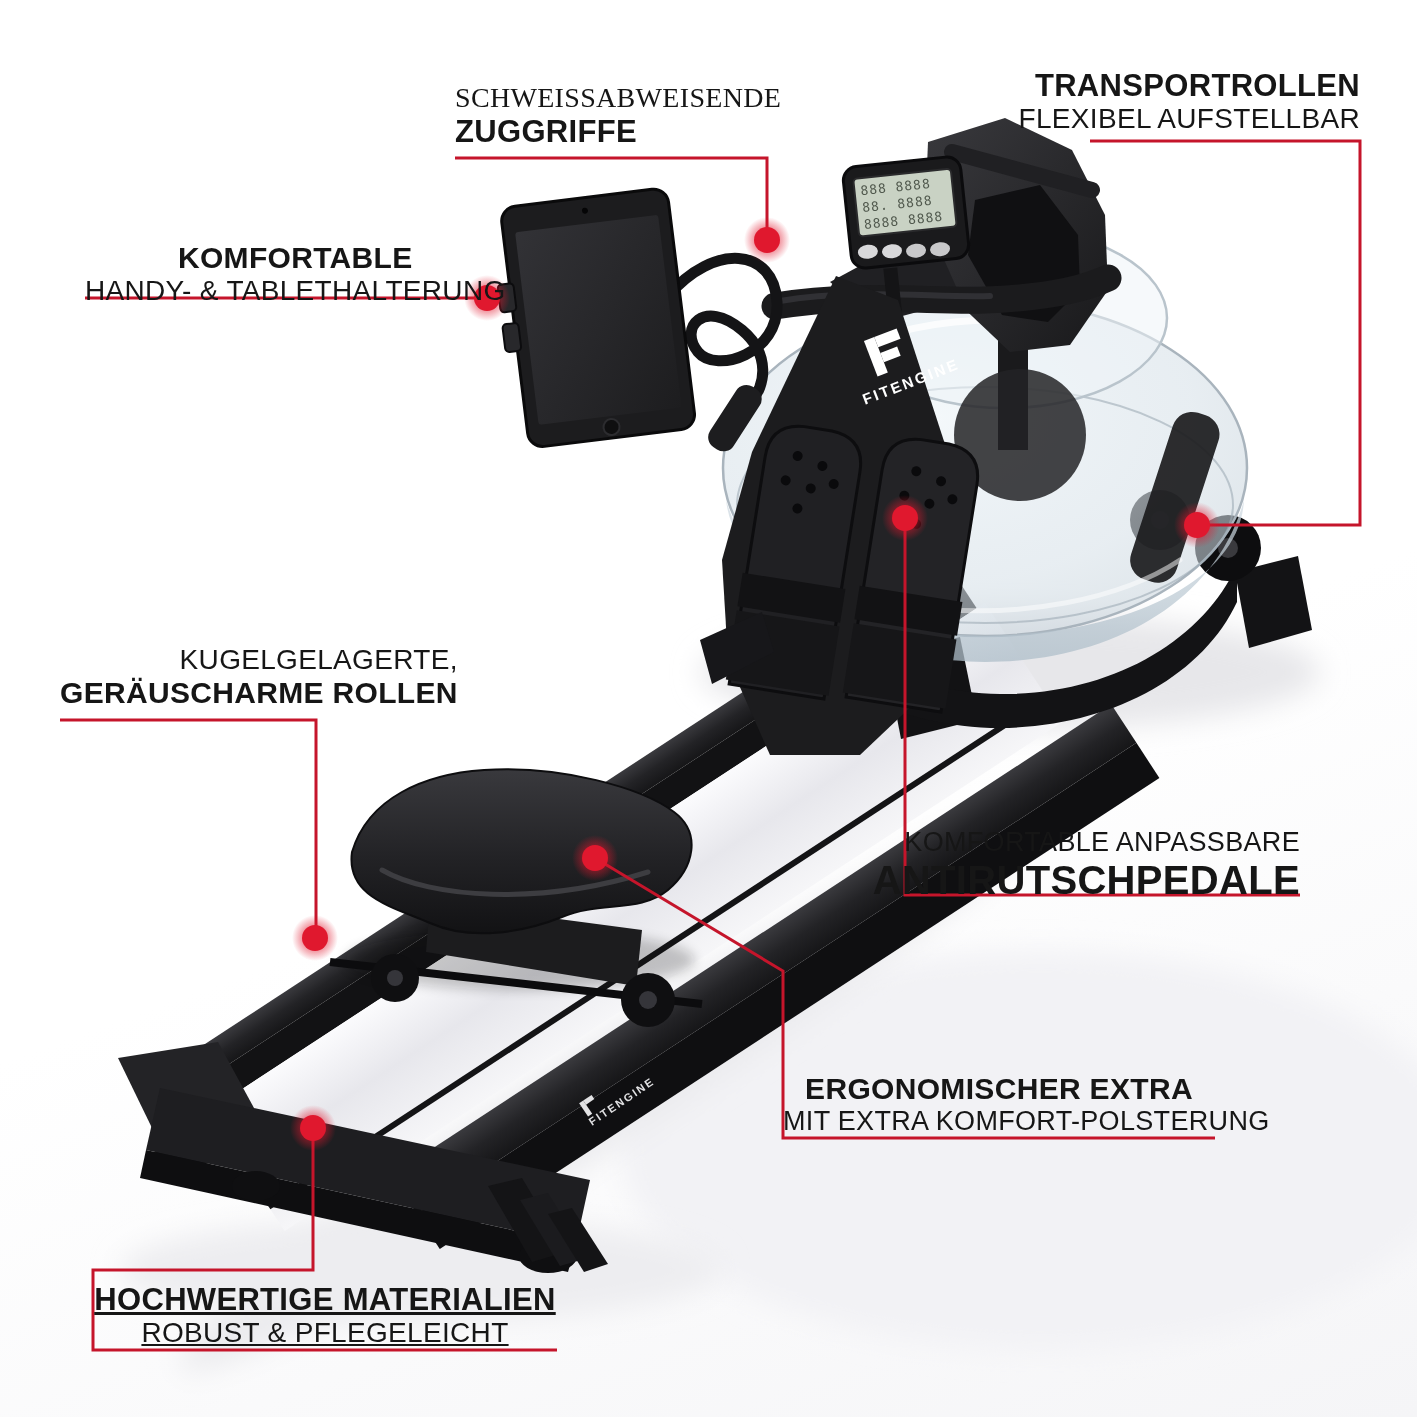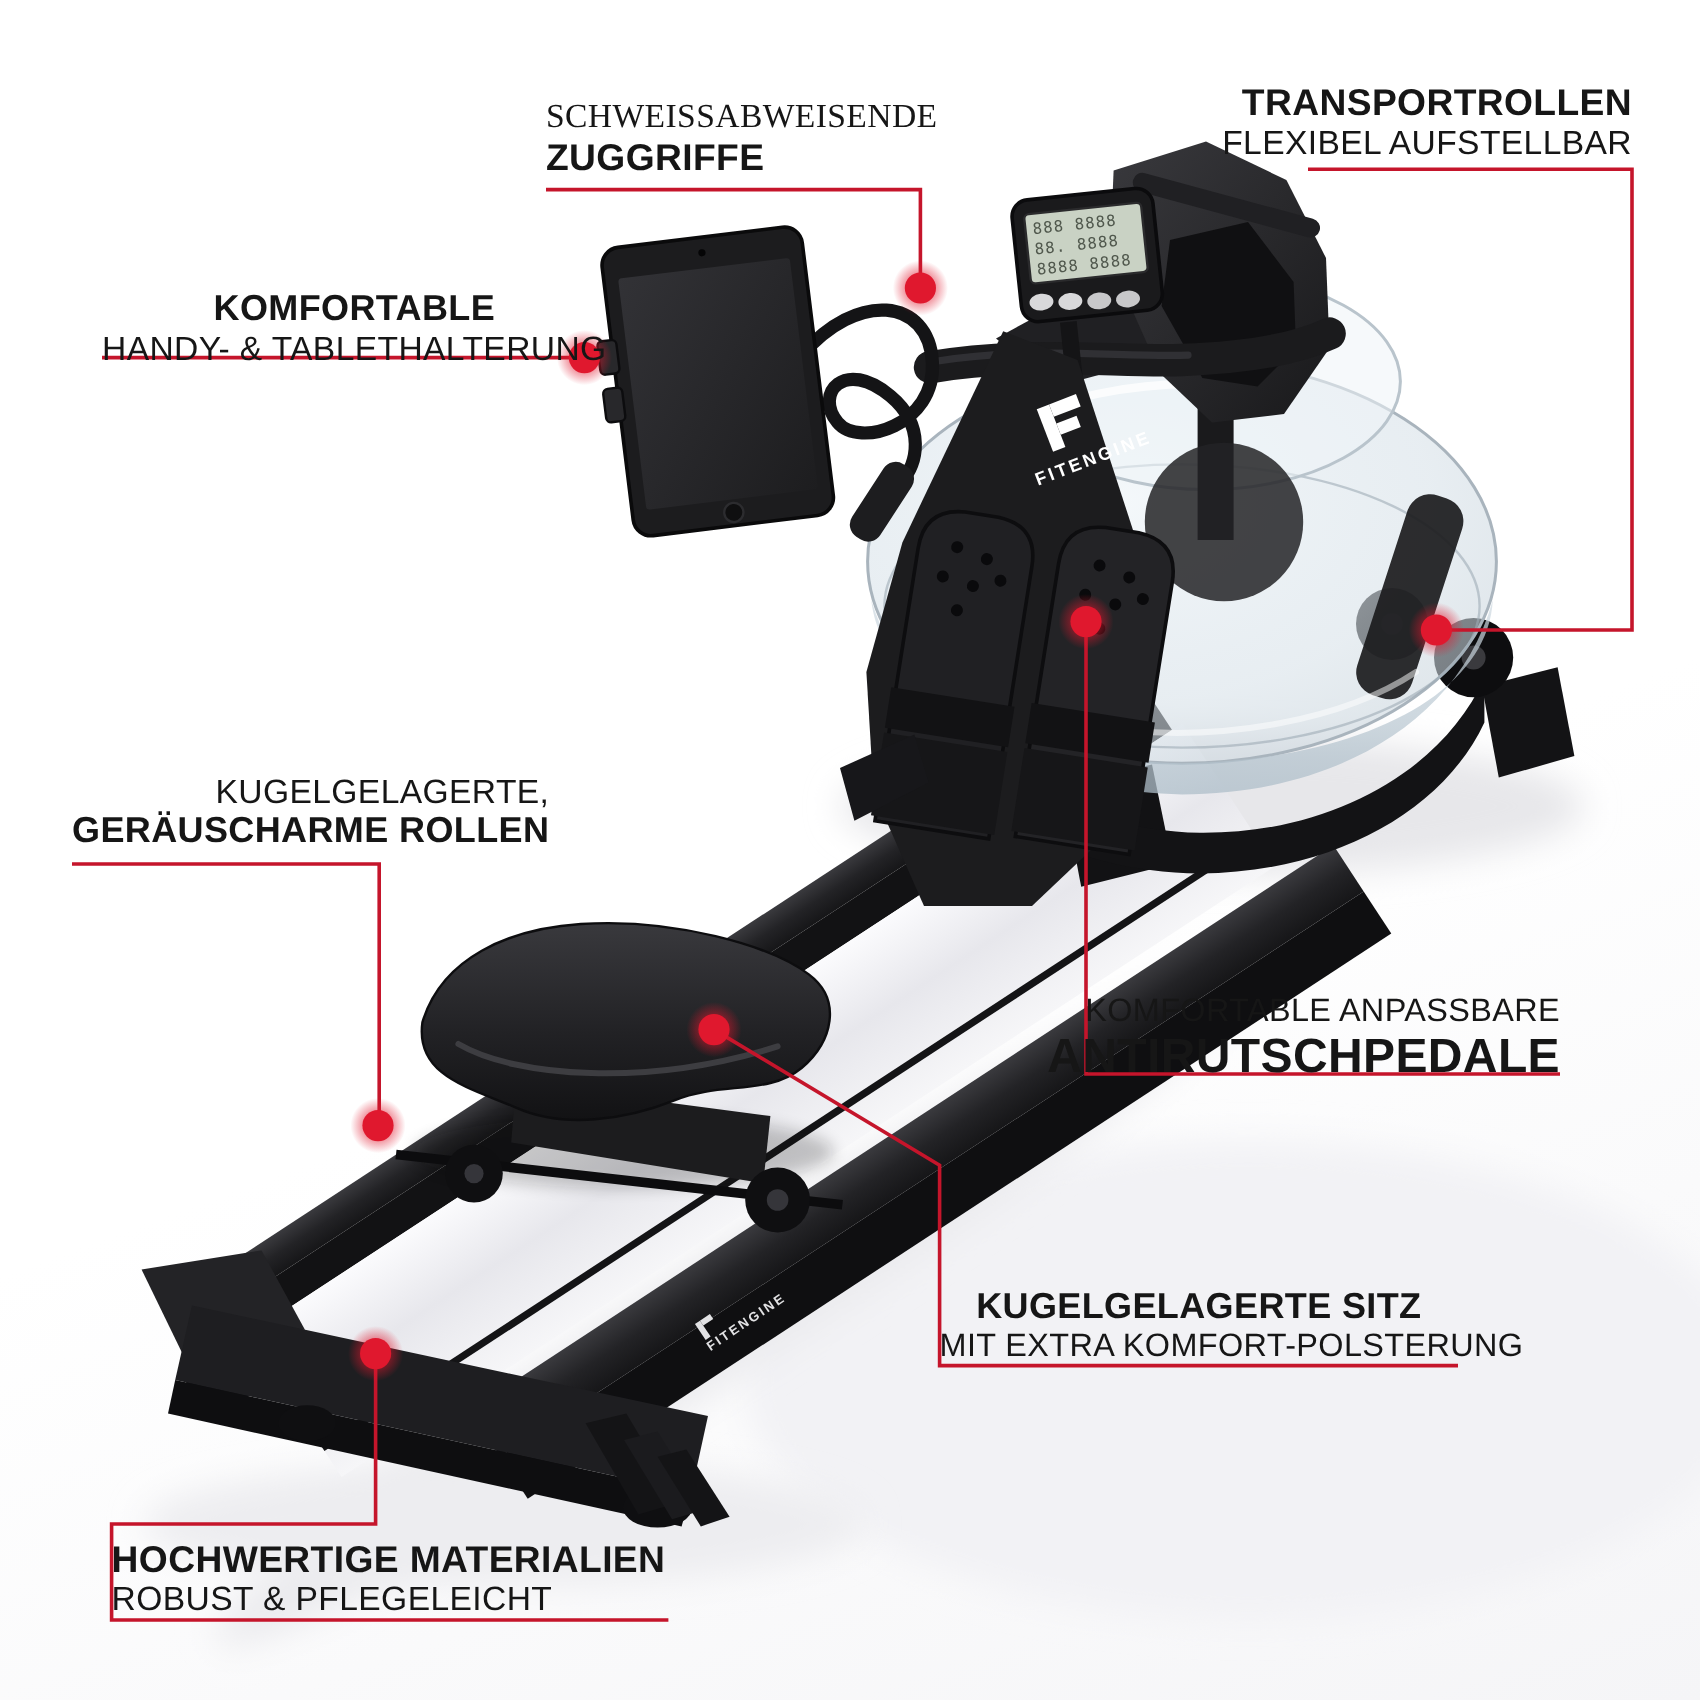--- a/index.html
+++ b/index.html
@@ -11,21 +11,21 @@
   .callout{position:absolute;color:#161616;line-height:1.13;letter-spacing:.02em;white-space:nowrap;}
   .callout .reg{font-weight:400;display:block;}
   .callout .bld{font-weight:700;display:block;}
   
   .c1{left:455px;top:82px;text-align:left;}   .c1 .reg{font-size:28px;font-family:Liberation Serif, serif;} .c1 .bld{font-size:31px;}
   .c2{right:57px;top:68px;text-align:right;}  .c2 .bld{font-size:31px;} .c2 .reg{font-size:28px;}
   .c3{left:85px;top:226px;text-align:center;margin-top:15px;}   .c3 .bld{font-size:30px;} .c3 .reg{font-size:28px;}
   .c4{left:60px;top:644px;text-align:right;}   .c4 .reg{font-size:28px;} .c4 .bld{font-size:30px;}
   .c5{right:117px;top:827px;text-align:right;}.c5 .reg{font-size:27px;} .c5 .bld{font-size:40px;text-align:right;}
   .c6{left:783px;width:432px;top:1072px;text-align:center;} .c6 .bld{font-size:30px;} .c6 .reg{font-size:27px;}
-  .c7{left:93px;width:464px;top:1282px;text-align:left;}  .c7 .bld{font-size:31px;} .c7 .reg{font-size:28px;}
+  .c7{left:93px;width:464px;top:1282px;text-align:center;text-decoration:underline;}  .c7 .bld{font-size:31px;} .c7 .reg{font-size:28px;}
 </style>
 </head>
 <body>
 
 <div class="stage">
 
   <svg class="machine-svg" viewBox="0 0 1417 1417">
     <defs>
       <linearGradient id="railTop" x1="0" y1="0" x2="0" y2="1">
         <stop offset="0" stop-color="#3a3a3e"></stop>
@@ -286,21 +286,21 @@
     <span class="reg">KUGELGELAGERTE,</span>
     <span class="bld">GERÄUSCHARME ROLLEN</span>
   </div>
 
   <div class="callout c5">
     <span class="reg">KOMFORTABLE ANPASSBARE</span>
     <span class="bld">ANTIRUTSCHPEDALE</span>
   </div>
 
   <div class="callout c6">
-    <span class="bld">KUGELGELAGERTE SITZ</span>
+    <span class="bld">ERGONOMISCHER EXTRA</span>
     <span class="reg">MIT EXTRA KOMFORT-POLSTERUNG</span>
   </div>
 
   <div class="callout c7">
     <span class="bld">HOCHWERTIGE MATERIALIEN</span>
     <span class="reg">ROBUST &amp; PFLEGELEICHT</span>
   </div>
 
 </div>
 

